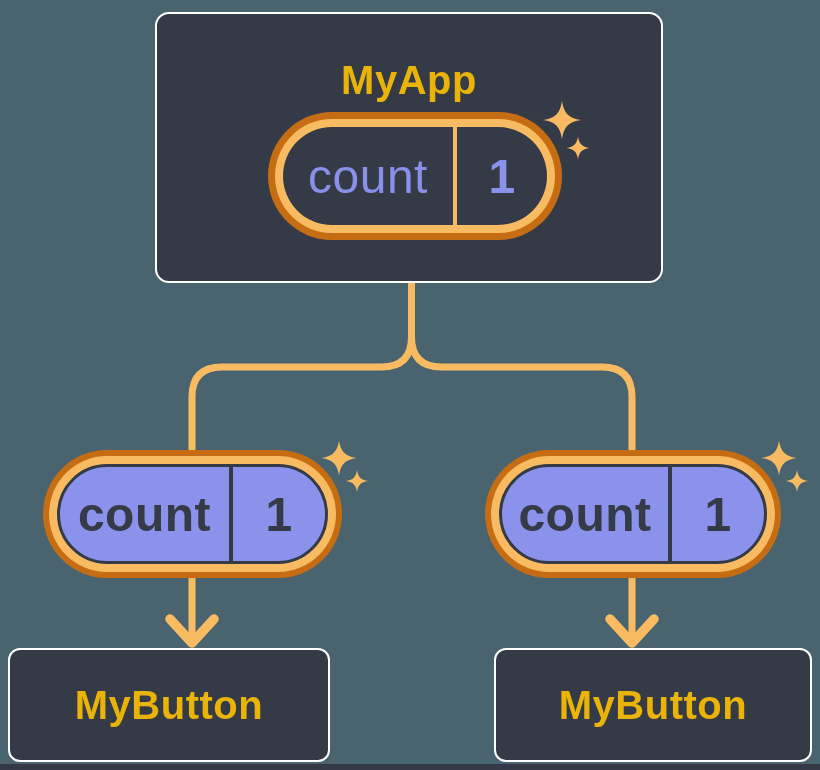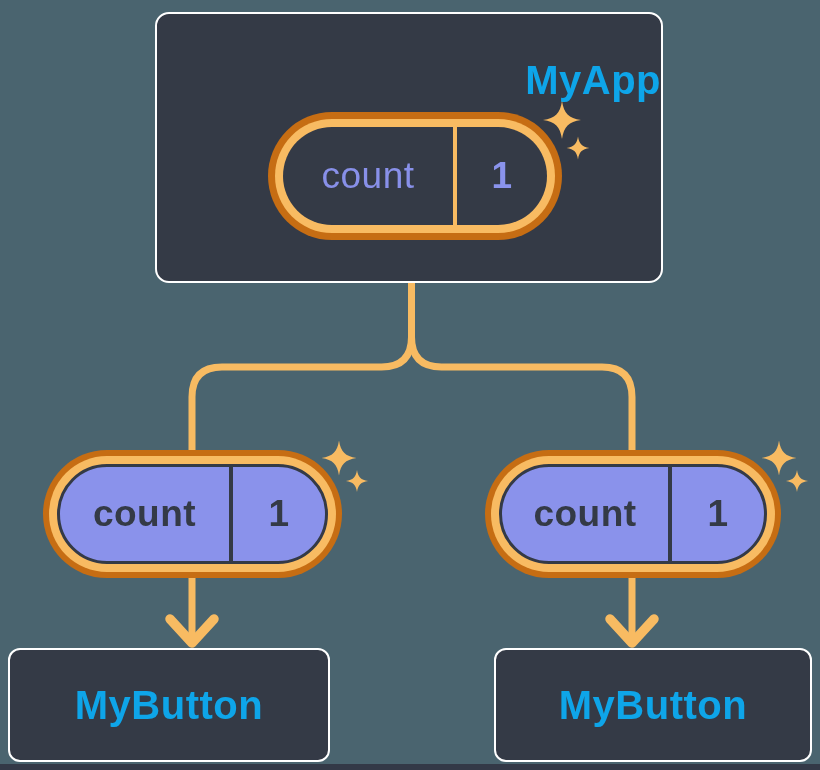--- a/index.html
+++ b/index.html
@@ -13,37 +13,37 @@
   .sparkles{z-index:3;}
 
   .card{
     position:absolute;z-index:2;box-sizing:border-box;
     background:#343a46;border:2.5px solid #ffffff;border-radius:14px;
   }
   .card-root{left:155px;top:12px;width:508px;height:271px;}
   .card-child-left{left:8px;top:648px;width:322px;height:114px;border-radius:12px;display:flex;align-items:center;justify-content:center;}
   .card-child-right{left:494px;top:648px;width:318px;height:114px;border-radius:12px;display:flex;align-items:center;justify-content:center;}
   .card-title{
-    color:#0ea5e9;font-size:40px;font-weight:600;letter-spacing:.5px;
-    text-align:right;
+    color:#eab308;font-size:40px;font-weight:600;letter-spacing:.5px;
+    text-align:center;
   }
   .card-root .card-title{margin-top:44px;}
 
   .pill{position:absolute;z-index:2;box-sizing:border-box;border-radius:999px;background:#c66d13;}
   .pill-top{left:268px;top:112px;width:294px;height:128px;padding:7px;}
   .pill-left{left:43px;top:450px;width:299px;height:128px;padding:6px;}
   .pill-right{left:485px;top:450px;width:296px;height:128px;padding:6px;}
   .pill-ring{box-sizing:border-box;width:100%;height:100%;border-radius:999px;background:#f8bb62;padding:8px;}
   .pill-core{
     box-sizing:border-box;width:100%;height:100%;border-radius:999px;
     display:flex;align-items:stretch;overflow:hidden;
   }
   .pill-core-dark{background:#343a46;}
   .pill-core-purple{background:#8a92eb;border:3px solid #343a46;}
-  .cell{display:flex;align-items:center;justify-content:center;font-size:37px;letter-spacing:.5px;}
+  .cell{display:flex;align-items:center;justify-content:center;font-size:48px;letter-spacing:.5px;}
   .cell-label{flex:1 1 auto;}
   .cell-value{font-weight:700;}
   .pill-top .cell-value{width:90px;}
   .pill-left .cell-value,.pill-right .cell-value{width:92px;}
   .pill-core-dark .cell{color:#8890e9;font-weight:500;}
   .pill-core-dark .cell-value{color:#8a93ec;font-weight:700;}
   .pill-core-purple .cell{color:#343a46;font-weight:600;}
   .divider{flex:0 0 auto;width:4px;}
   .divider-light{background:#f8bb62;}
   .divider-dark{background:#343a46;}

